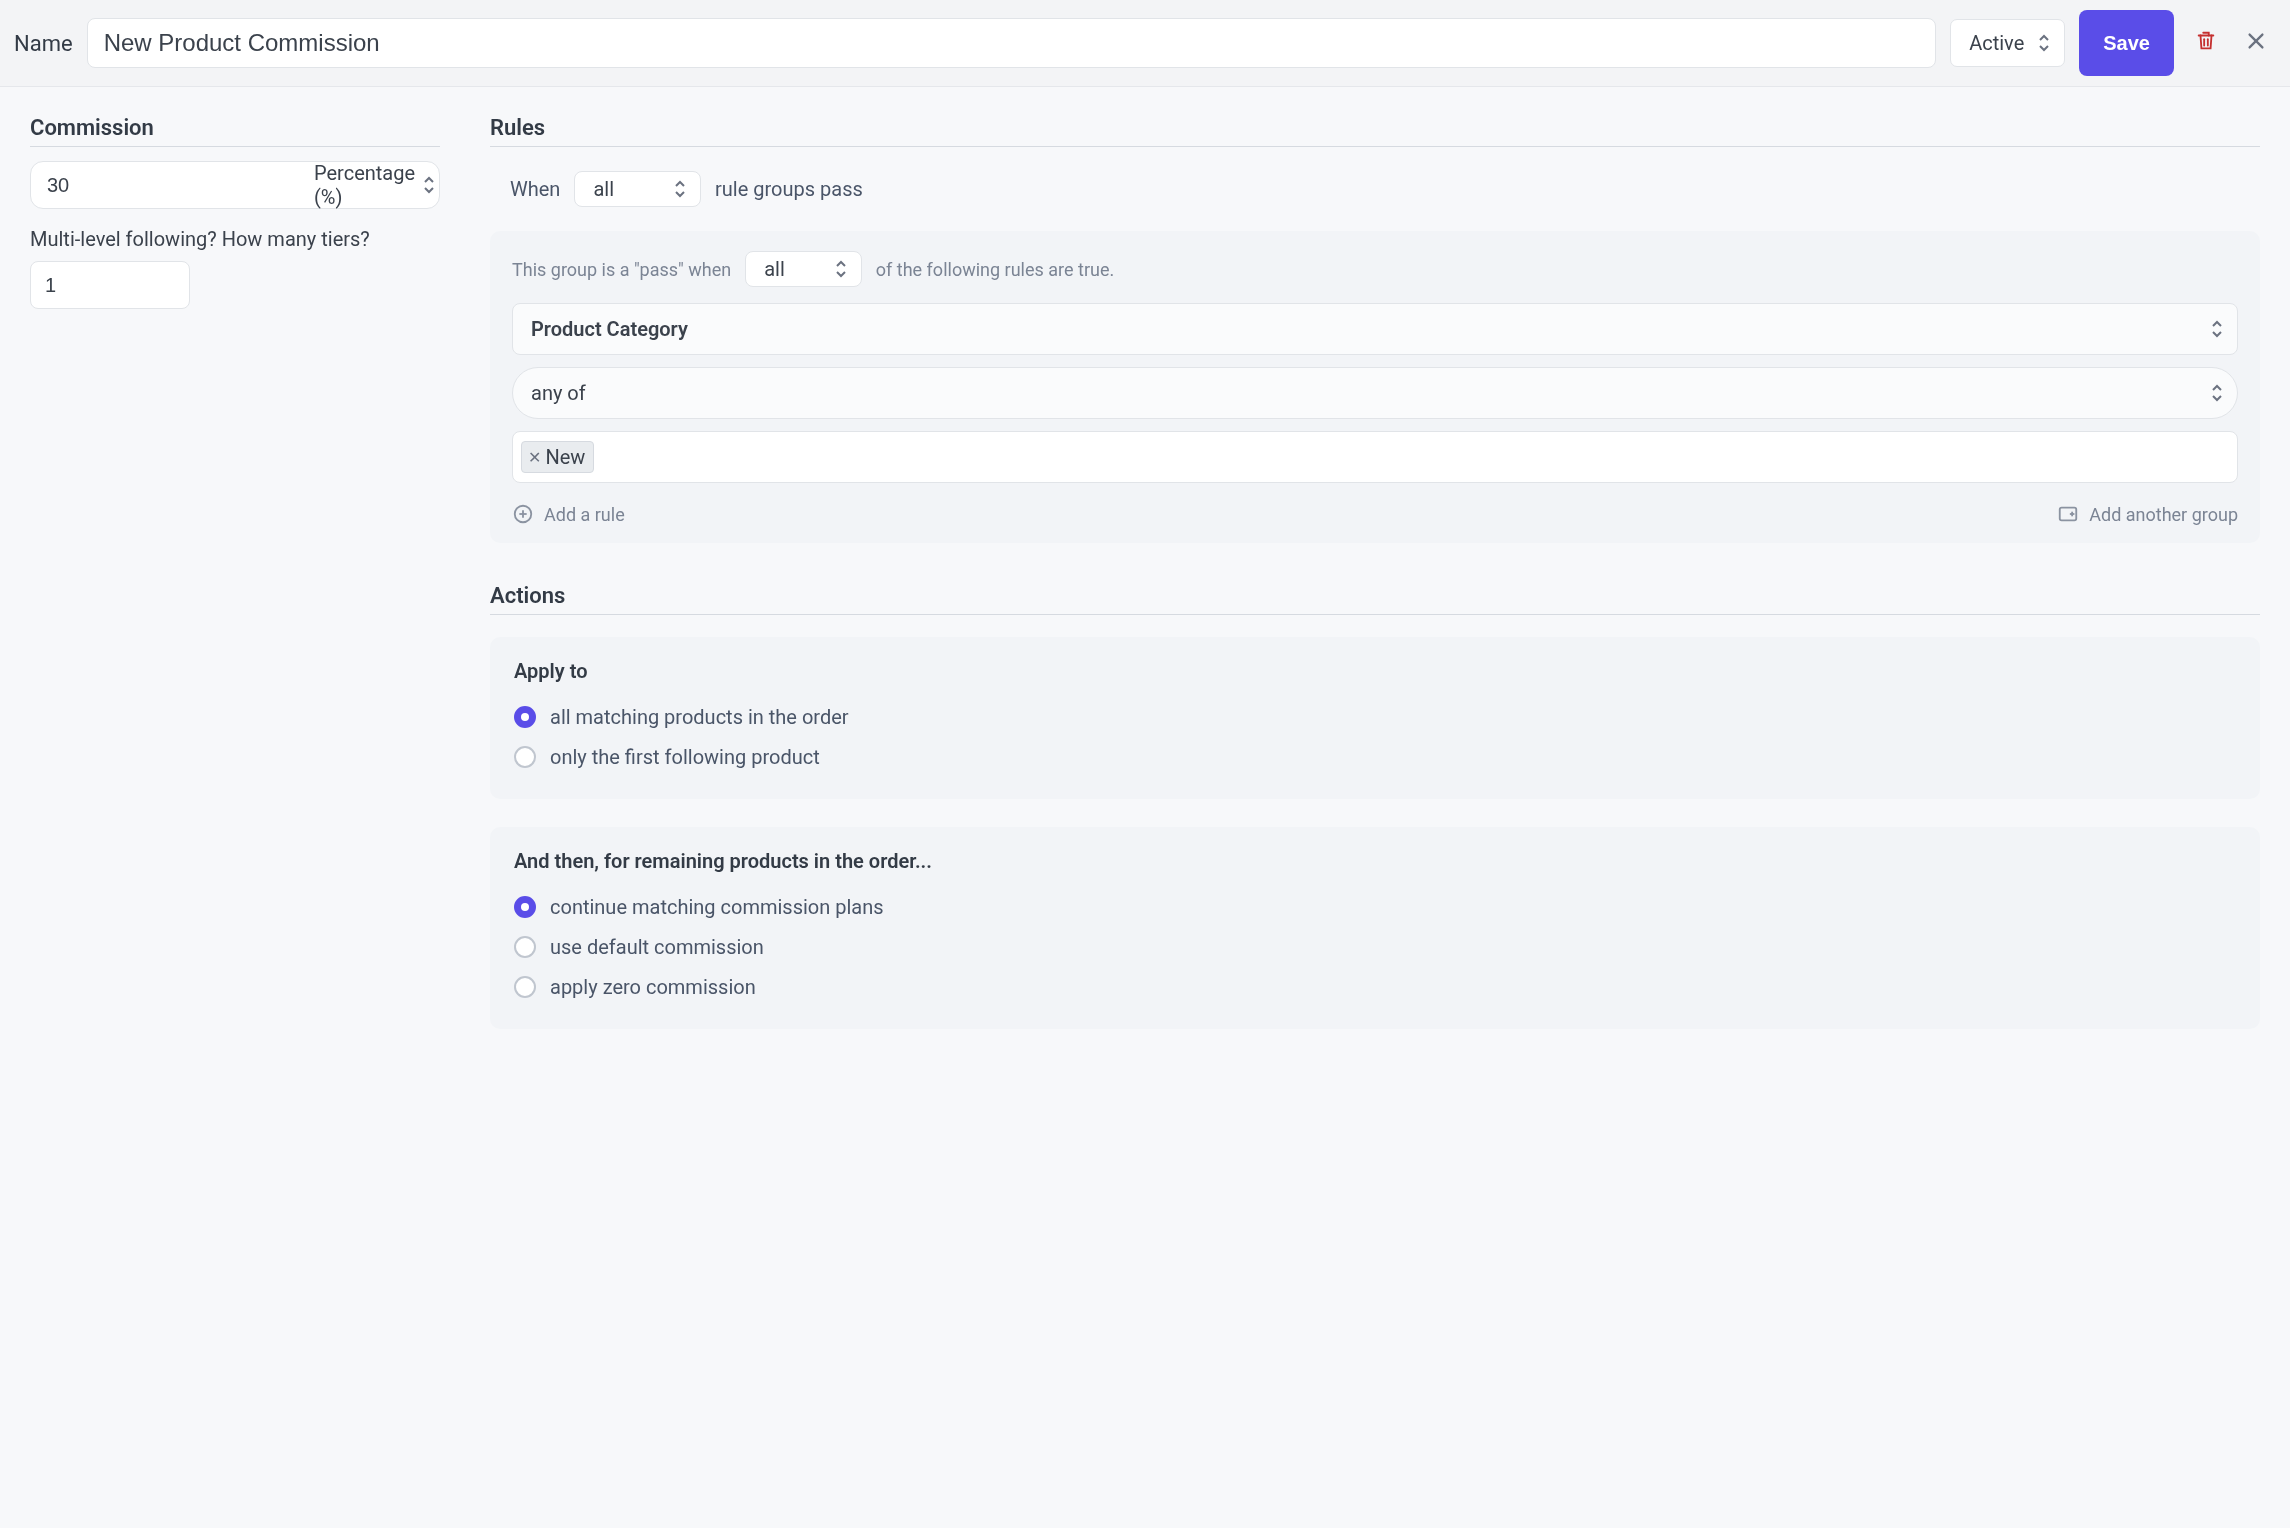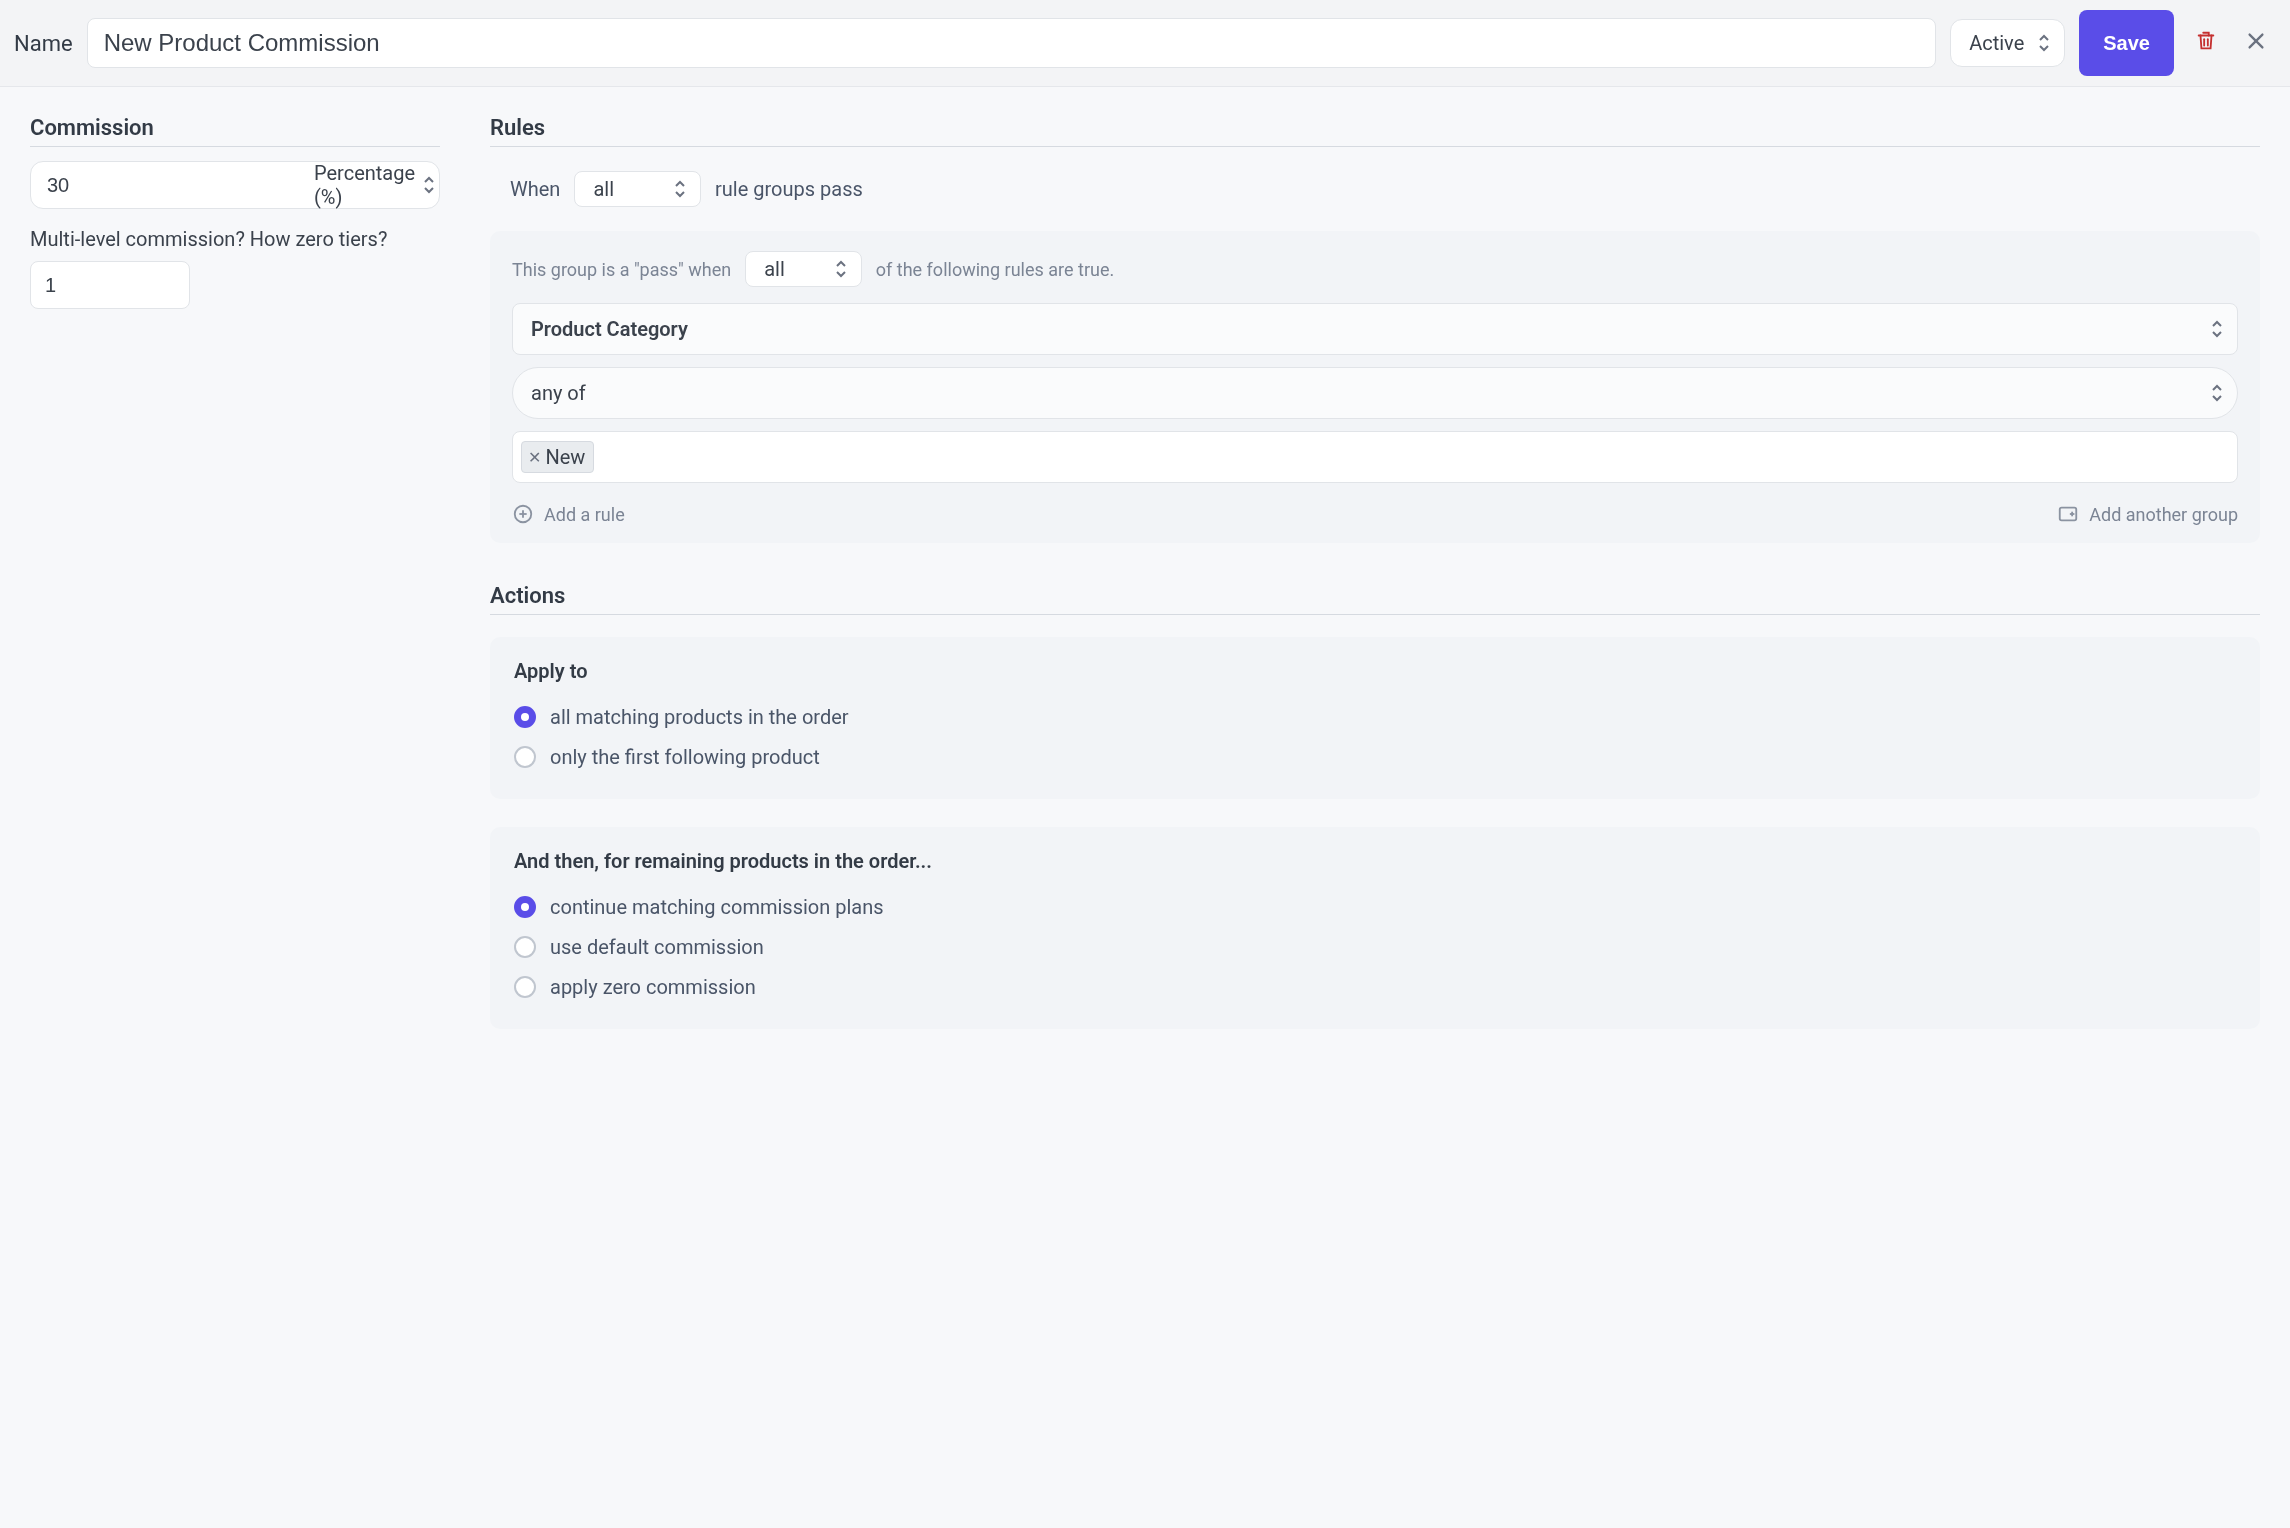--- a/index.html
+++ b/index.html
@@ -37,21 +37,21 @@
     color: #3b424c;
   }
   .status-select {
     display: flex;
     align-items: center;
     gap: 14px;
     height: 48px;
     padding: 0 14px 0 18px;
     background: #fff;
     border: 1px solid #e1e4e8;
-    border-radius: 12px;
+    border-radius: 7px;
     font-size: 20px;
     color: #3b424c;
     cursor: pointer;
   }
   .chevrons {
     display: flex;
     flex-direction: column;
     line-height: 0;
     gap: 2px;
   }
@@ -341,21 +341,21 @@
       <span class="chevrons">
         <svg width="12" height="8" viewBox="0 0 12 8">
             <path d="M2 6 L6 2 L10 6" fill="none" stroke="#6b7280" stroke-width="2"></path>
           </svg>
         <svg width="12" height="8" viewBox="0 0 12 8">
             <path d="M2 2 L6 6 L10 2" fill="none" stroke="#6b7280" stroke-width="2"></path>
           </svg>
       </span>
     </div>
 
-    <div class="tiers-label">Multi-level commission? How zero tiers?</div>
+    <div class="tiers-label">Multi-level following? How many tiers?</div>
     <input class="tiers-input" type="text" value="1" style="">
   </div>
 
   <div class="col-right">
 
     <h2 class="section-title">Rules</h2>
 
     <div class="rules-sentence">
       <span>When</span>
       <div class="pill-select" style="gap:60px;">

